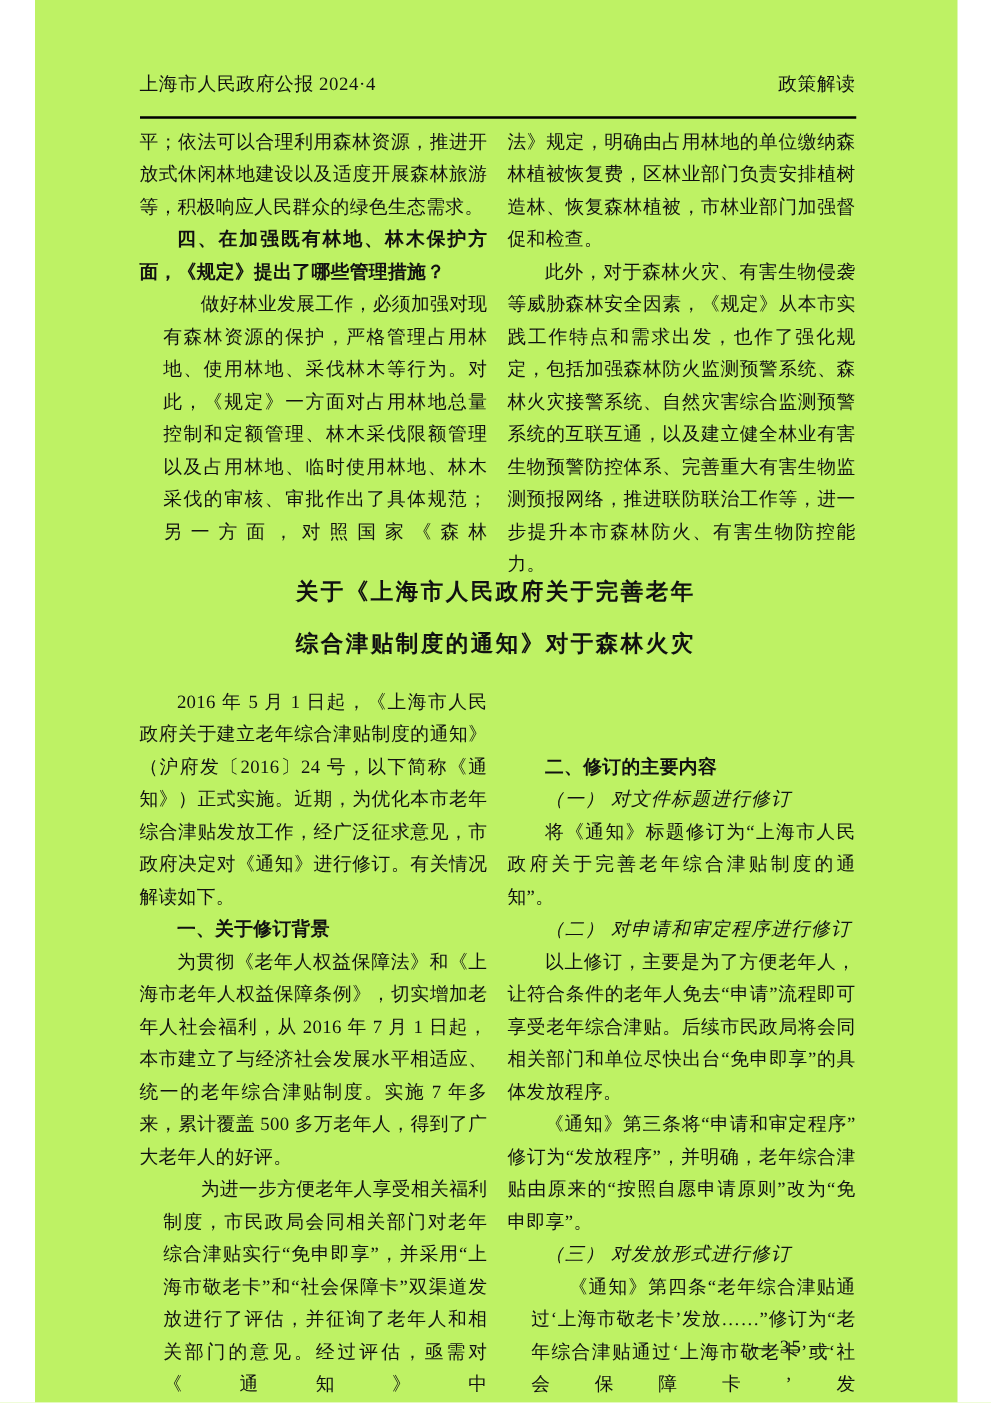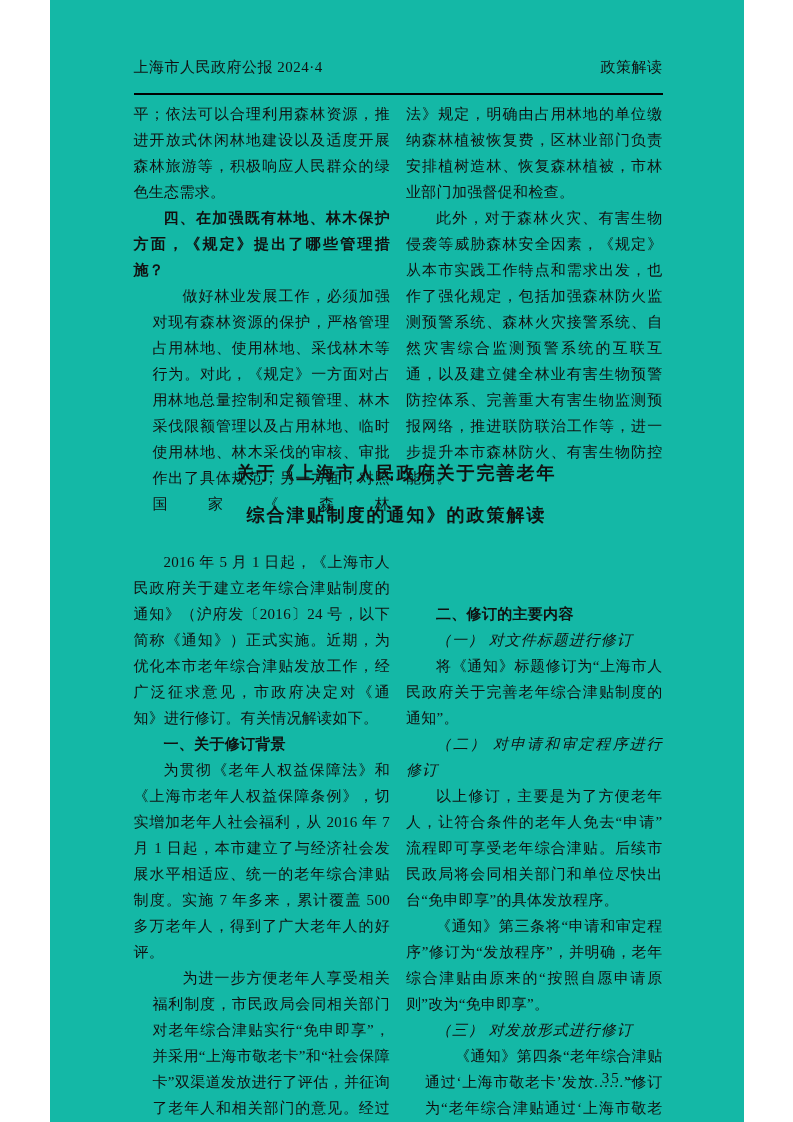--- a/index.html
+++ b/index.html
@@ -5,24 +5,25 @@
   html, body {
     margin: 0;
     padding: 0;
     background: #ffffff;
   }
   .page {
     position: relative;
     width: 694px;
     height: 1122px;
     margin: 0 auto;
-    background: #14b8a6;
+    background: #bef264;
     color: #111;
     font-family: "Liberation Serif", "DejaVu Serif", serif;
     overflow: hidden;
+    padding-left: 44px;
   }
   .page-header {
     position: absolute;
     top: 58px;
     left: 84px;
     right: 81px;
     display: flex;
     justify-content: space-between;
     align-items: baseline;
     font-size: 15px;
@@ -107,21 +108,21 @@
       <p class="body justify-last">做好林业发展工作，必须加强对现有森林资源的保护，严格管理占用林地、使用林地、采伐林木等行为。对此，《规定》一方面对占用林地总量控制和定额管理、林木采伐限额管理以及占用林地、临时使用林地、林木采伐的审核、审批作出了具体规范；另一方面，对照国家《森林</p>
     </div>
     <div class="col">
       <p class="cont">法》规定，明确由占用林地的单位缴纳森林植被恢复费，区林业部门负责安排植树造林、恢复森林植被，市林业部门加强督促和检查。</p>
       <p class="body">此外，对于森林火灾、有害生物侵袭等威胁森林安全因素，《规定》从本市实践工作特点和需求出发，也作了强化规定，包括加强森林防火监测预警系统、森林火灾接警系统、自然灾害综合监测预警系统的互联互通，以及建立健全林业有害生物预警防控体系、完善重大有害生物监测预报网络，推进联防联治工作等，进一步提升本市森林防火、有害生物防控能力。</p>
     </div>
   </section>
 
   <div class="article-title">
     <div>关于《上海市人民政府关于完善老年</div>
-    <div>综合津贴制度的通知》的政策解读</div>
+    <div>综合津贴制度的通知》对于森林火灾</div>
   </div>
 
   <section class="two-col article-subsidy">
     <div class="col">
       <p class="body">2016 年 5 月 1 日起，《上海市人民政府关于建立老年综合津贴制度的通知》（沪府发〔2016〕24 号，以下简称《通知》）正式实施。近期，为优化本市老年综合津贴发放工作，经广泛征求意见，市政府决定对《通知》进行修订。有关情况解读如下。</p>
       <p class="q-heading">一、关于修订背景</p>
       <p class="body">为贯彻《老年人权益保障法》和《上海市老年人权益保障条例》，切实增加老年人社会福利，从 2016 年 7 月 1 日起，本市建立了与经济社会发展水平相适应、统一的老年综合津贴制度。实施 7 年多来，累计覆盖 500 多万老年人，得到了广大老年人的好评。</p>
       <p class="body justify-last">为进一步方便老年人享受相关福利制度，市民政局会同相关部门对老年综合津贴实行“免申即享”，并采用“上海市敬老卡”和“社会保障卡”双渠道发放进行了评估，并征询了老年人和相关部门的意见。经过评估，亟需对《通知》中</p>
     </div>
     <div class="col">

